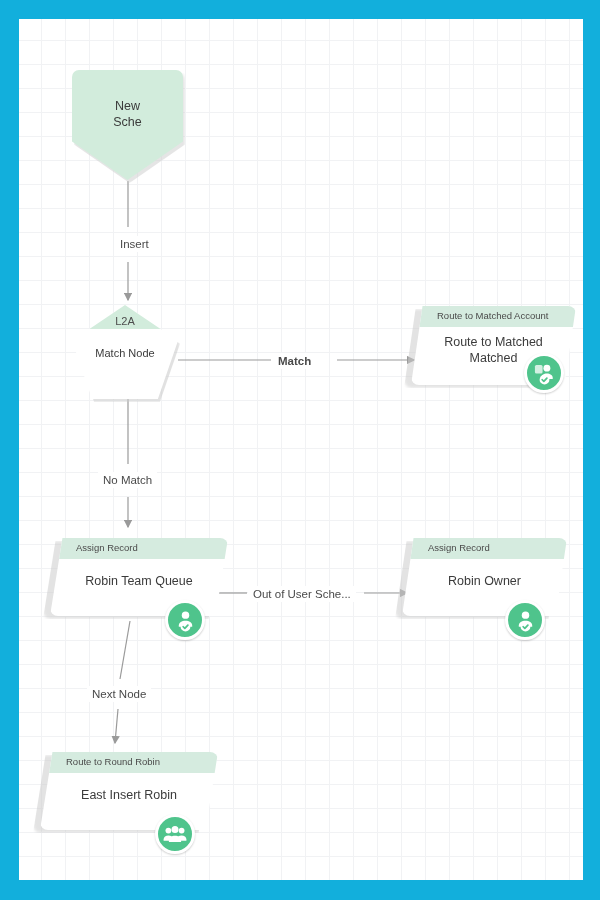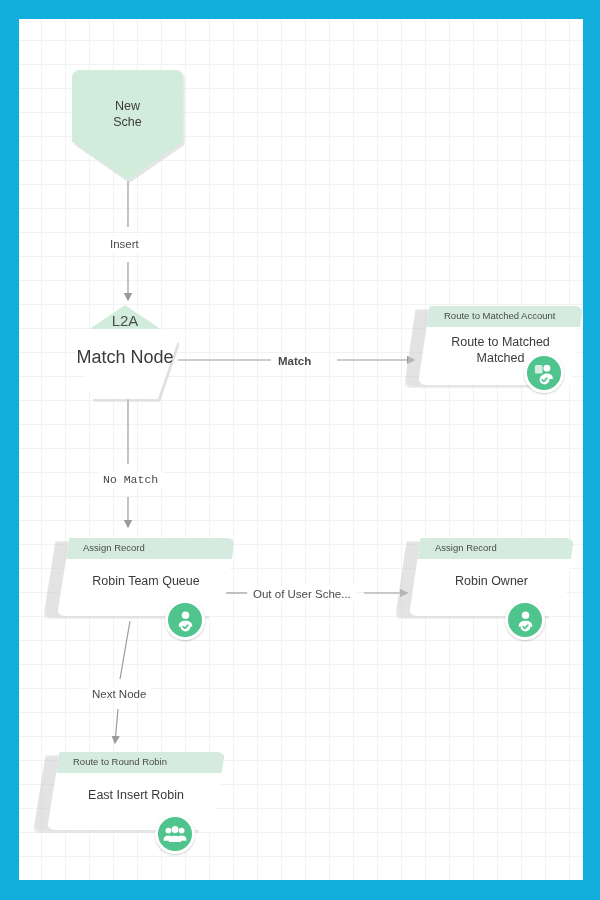--- a/index.html
+++ b/index.html
@@ -108,49 +108,49 @@
   .pent-cap {
     position: absolute;
     left: 0; top: 0;
     width: 106px; height: 24px;
     background: #d2ecdc;
     display: flex;
     align-items: center;
     justify-content: center;
   }
   .pent-cap span {
-    font-size: 15px;
+    font-size: 11px;
     color: #4d4d4d;
     margin-top: 7px;
   }
   .pent-title {
     position: absolute;
     left: 0; top: 42px;
     width: 106px;
     text-align: center;
-    font-size: 18px;
+    font-size: 11px;
     color: #3b3b3b;
   }
 
   
   .card-wrap { position: absolute; }
   .card-shadow {
     position: absolute;
     left: 2px; top: 3px;
     width: 100%; height: 100%;
     background: #cdcdcd;
     border-radius: 8px;
     -webkit-clip-path: polygon(7% 0%, 100% 0%, 93% 100%, 0% 100%);
     clip-path: polygon(7% 0%, 100% 0%, 93% 100%, 0% 100%);
     filter: blur(1.8px);
     opacity: .55;
   }
   .card-body {
     position: absolute;
-    left: 16px; top: 0;
+    left: 9px; top: 0;
     width: 100%; height: 100%;
     background: #ffffff;
     border-radius: 8px;
     -webkit-clip-path: polygon(7% 0%, 100% 0%, 93% 100%, 0% 100%);
     clip-path: polygon(7% 0%, 100% 0%, 93% 100%, 0% 100%);
     overflow: hidden;
   }
   .card-header {
     position: absolute;
     left: 0; top: 0;
@@ -232,35 +232,35 @@
     <div class="node" style="left:53px; top:51px;">
       <div class="start-shadow"></div>
       <div class="start-node">
         <div class="start-label">
           <div>New</div>
           <div>Sche</div>
         </div>
       </div>
     </div>
 
-    <div class="edge-label" style="left:86px; top:217px;">Insert</div>
+    <div class="edge-label" style="left:96px; top:217px;">Insert</div>
 
     <div class="pent-wrap" style="left:53px; top:286px;">
       <div class="pent-shadow"></div>
       <div class="pent-body">
         <div class="pent-cap">
           <span>L2A</span>
         </div>
       </div>
       <div class="pent-title">Match Node</div>
     </div>
 
     <div class="edge-label" style="left:254px; top:334px;font-weight:bold;">Match</div>
 
-    <div class="edge-label" style="left:79px; top:453px;font-family:Liberation Mono, monospace;">No Match</div>
+    <div class="edge-label" style="left:79px; top:453px;">No Match</div>
 
     <div class="card-wrap" style="left:383px; top:287px; width:165px; height:79px;">
       <div class="card-shadow"></div>
       <div class="card-body">
         <div class="card-header">
           <span>Route to Matched Account</span>
         </div>
         <div class="card-title">
           <div>
             <div>Route to Matched</div>

